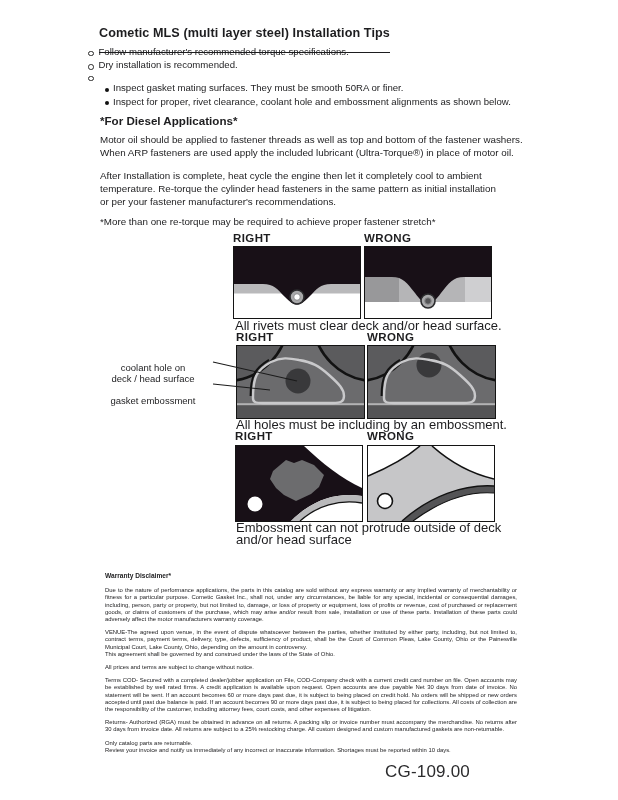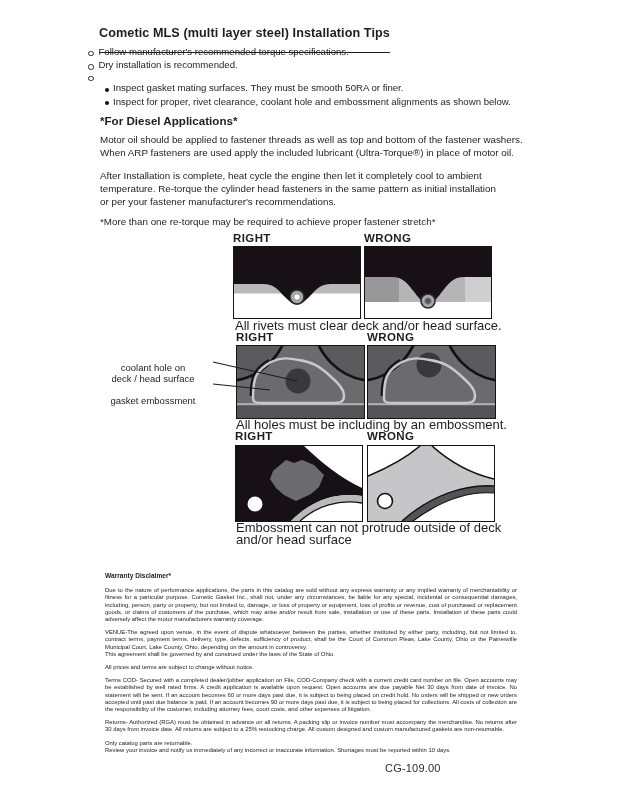--- a/index.html
+++ b/index.html
@@ -22,21 +22,21 @@
   .panel { position:absolute; border:1.6px solid #141414; background:#fff; }
   .panel svg { display:block; }
   .caption { position:absolute; font-size:13px; line-height:12px; }
   .d2-labels { position:absolute; left:96px; top:362px; width:114px; text-align:center; font-size:9.5px; line-height:11.2px; }
   .d2-labels .lbl2 { margin-top:11px; }
   .leader { position:absolute; left:210px; top:352px; pointer-events:none; }
   .warranty { position:absolute; left:105px; top:572px; width:412px; font-size:5.9px; line-height:7.2px; color:#232325; }
   .warranty .w-h { font-size:6.6px; font-weight:bold; margin-bottom:8px; }
   .warranty p { margin:0 0 6px 0; text-align:justify; }
   .warranty p.tight { margin:0; }
-  .footer-code { position:absolute; left:385px; top:762px; font-size:11px; letter-spacing:0.2px; color:#2b2b2d; }
+  .footer-code { position:absolute; left:385px; top:762px; font-size:17px; letter-spacing:0.2px; color:#2b2b2d; }
 </style>
 </head>
 <body>
 
 <div class="page">
 
   <div class="title">Cometic MLS (multi layer steel) Installation Tips</div>
 
   <div class="bullets">
     <div class="b-row">

